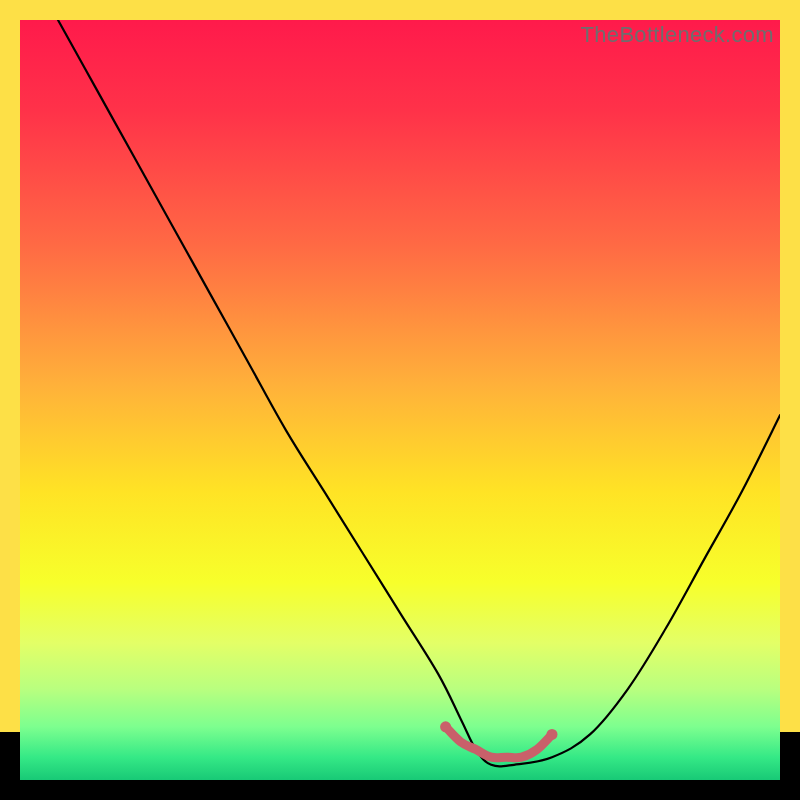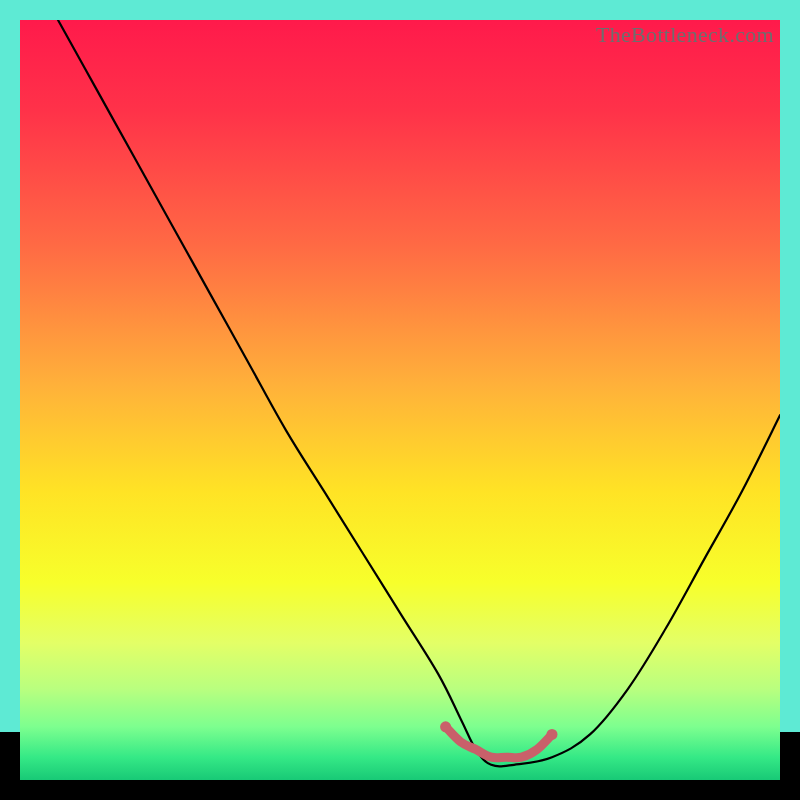--- a/index.html
+++ b/index.html
@@ -7,22 +7,21 @@
     padding: 0;
     width: 800px;
     height: 800px;
     background: #000;
     font-family: Arial, Helvetica, sans-serif;
   }
   .frame {
     position: relative;
     width: 800px;
     height: 732px;
-    background: #5eead4;
-    font-family: Liberation Serif, serif;
+    background: #fde047;
   }
   .plot-area {
     position: absolute;
     left: 20px;
     top: 20px;
     width: 760px;
     height: 760px;
     overflow: hidden;
   }
   .gradient-bg {

